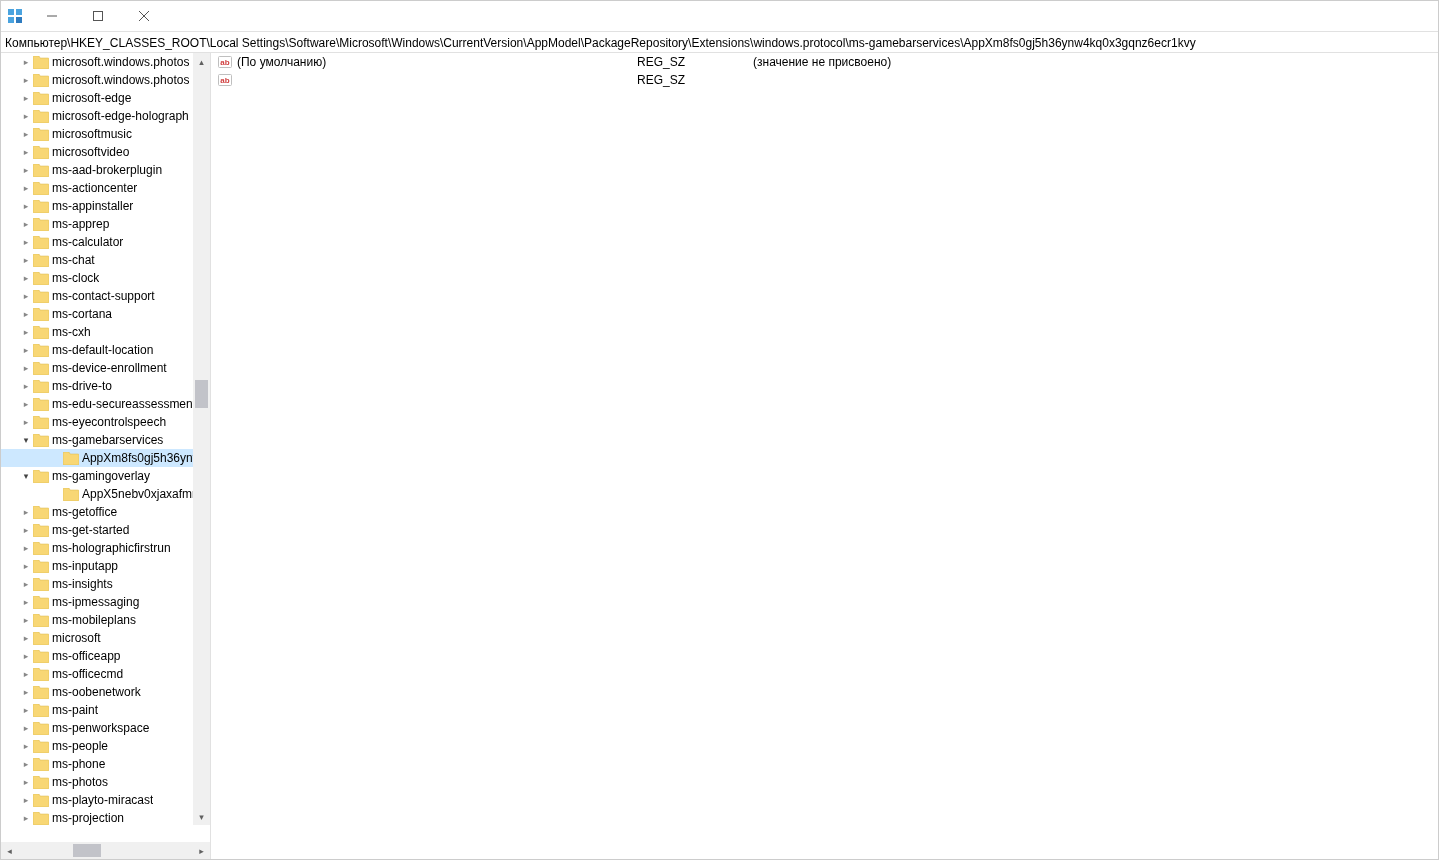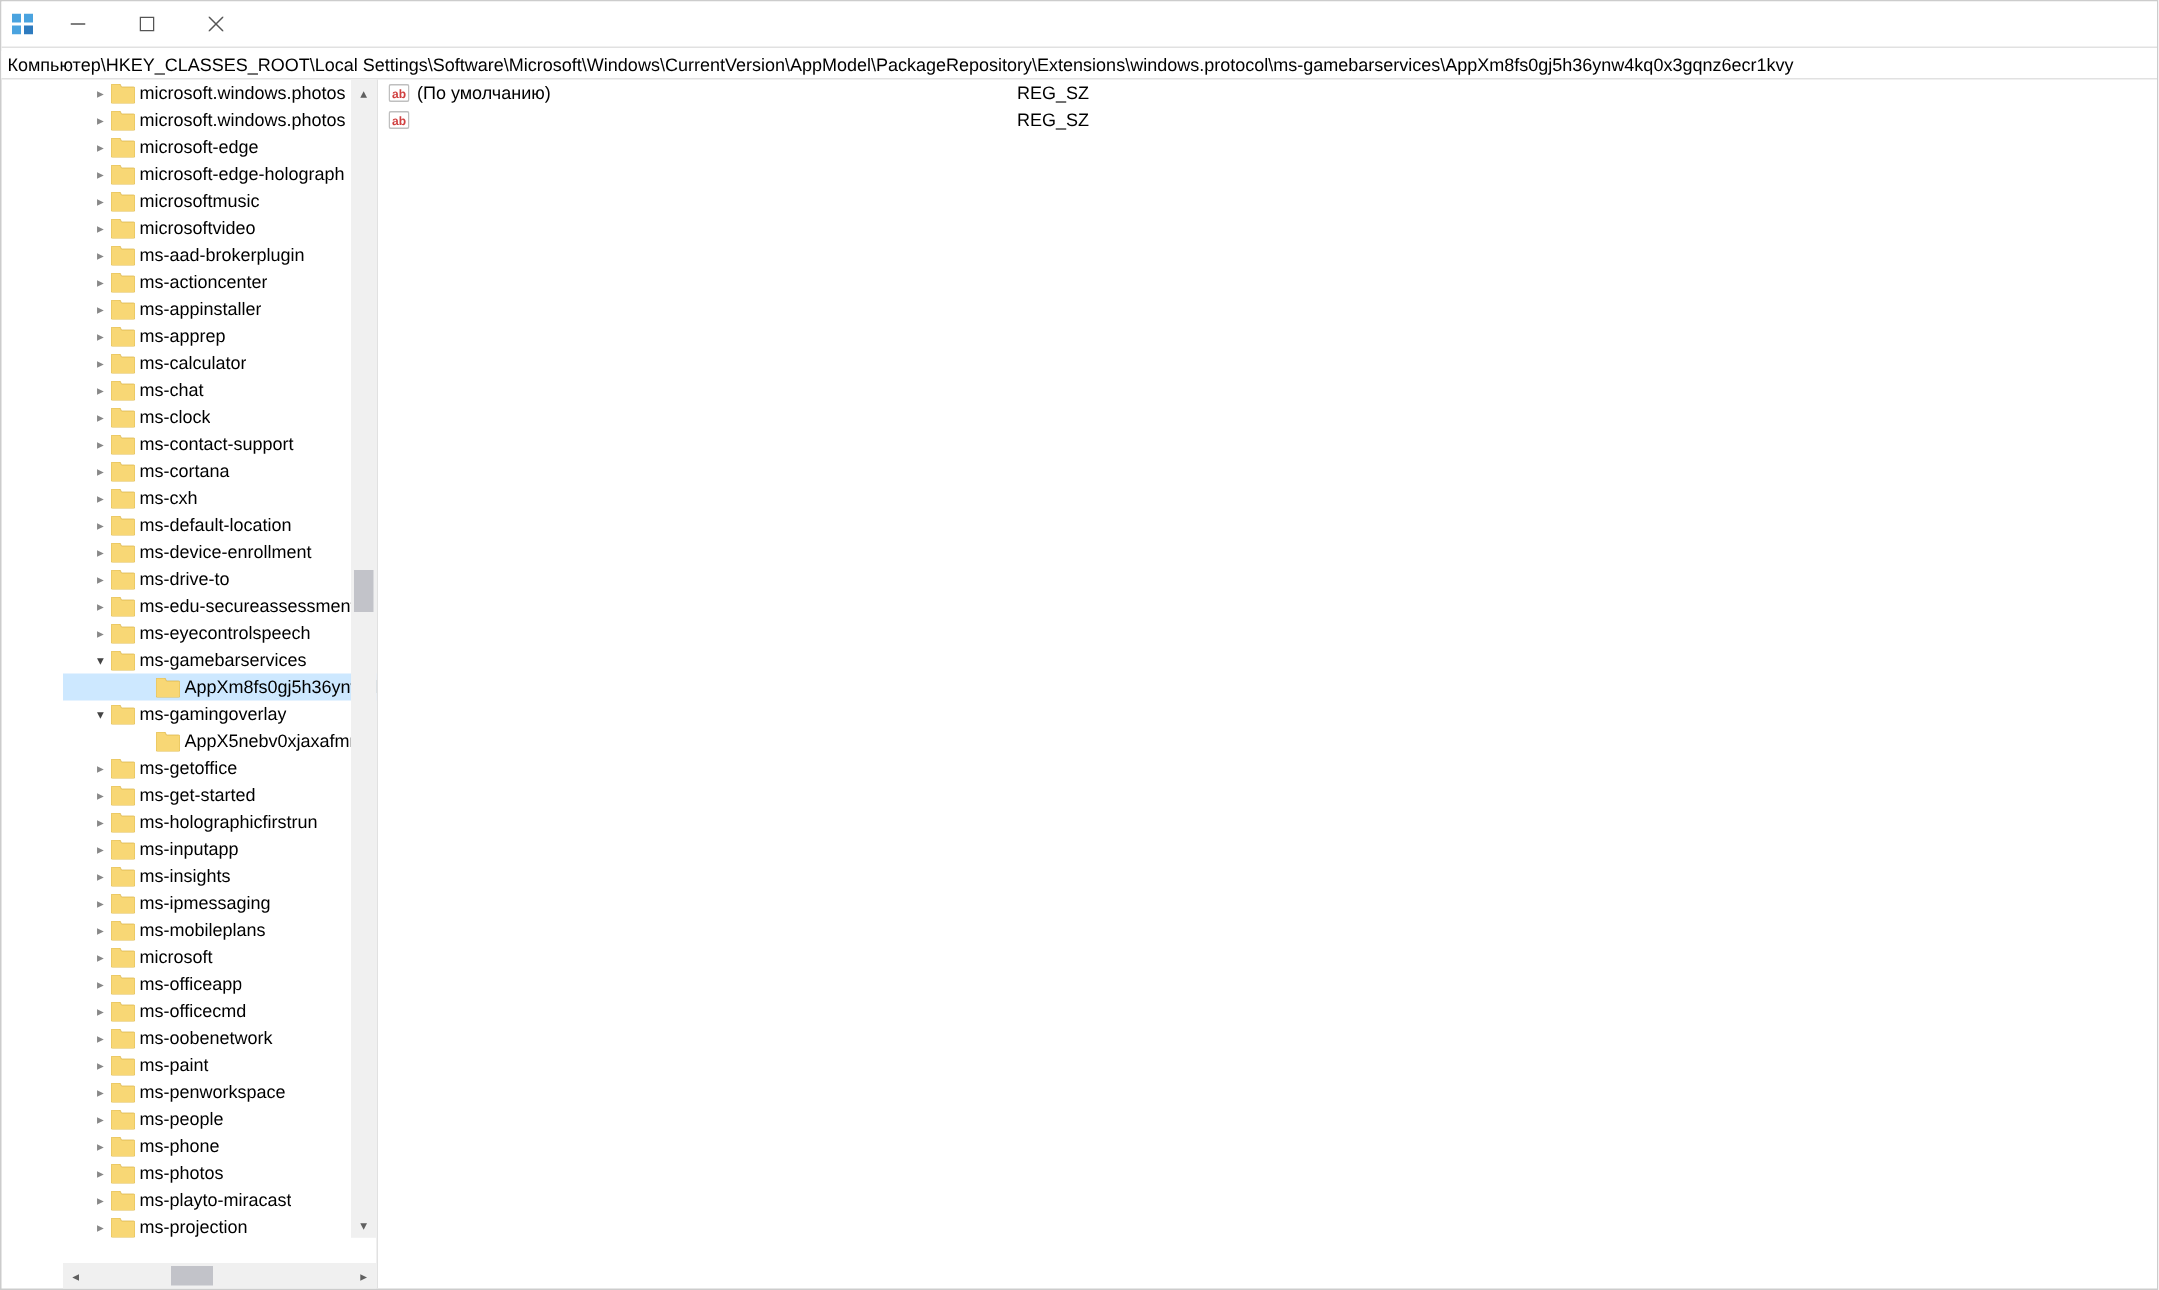--- a/index.html
+++ b/index.html
@@ -12,21 +12,21 @@
 .titlebar .title { flex: 1; color: #555; font-size: 12px; }
 .titlebar .win-controls { display: flex; }
 .titlebar .win-btn { width: 46px; height: 30px; display: flex; align-items: center; justify-content: center; color: #888; }
 
 .menubar { height: 20px; display: flex; align-items: center; padding: 0 4px; background: #fff; }
 .menubar .menu-item { padding: 2px 8px; cursor: default; }
 
 .addrbar { height: 22px; display: flex; align-items: flex-end; border-top: 1px solid #e1e1e1; border-bottom: 1px solid #e1e1e1; background: #fff; }
 .addrbar input { flex: 1; border: none; outline: none; font-family: inherit; font-size: 12px; padding: 2px 4px; background: #fff; }
 
-.content { flex: 1; display: flex; min-height: 0; padding-left: 41px; }
+.content { flex: 1; display: flex; min-height: 0; }
 
 .tree-panel { width: 210px; display: flex; flex-direction: column; border-right: 1px solid #e1e1e1; }
 .tree-wrap { flex: 1; overflow: hidden; position: relative; }
 .tree { height: 100%; overflow: hidden; }
 .tree-item { display: flex; align-items: center; height: 18px; white-space: nowrap; cursor: default; }
 .tree-item.selected { background: #cde8ff; }
 .tree-chevron { width: 14px; text-align: center; color: #666; font-size: 9px; line-height: 1; }
 .tree-chevron.expanded::before { content: "▾"; color: #444; }
 .tree-chevron.collapsed::before { content: "▸"; color: #888; }
 .tree-icon { width: 16px; height: 13px; margin-right: 3px; display: inline-flex; align-items: center; justify-content: center; }
@@ -517,20 +517,21 @@
             <div class="cell col-name name-cell">
               <span class="val-icon">
                 <svg class="val-svg" viewBox="0 0 14 14">
                   <rect x="0.5" y="1.5" width="13" height="11" rx="1" fill="#fff" stroke="#bfbfbf"></rect>
                   <text x="7" y="10" text-anchor="middle" font-size="8" font-weight="bold" fill="#d04040" font-family="Arial">ab</text>
                 </svg>
               </span>
               <span>(По умолчанию)</span>
             </div>
             <div class="cell col-type">REG_SZ</div>
+            <div class="cell col-value">(значение не присвоено)</div>
           </div>
           <div class="list-row">
             <div class="cell col-name name-cell">
               <span class="val-icon">
                 <svg class="val-svg" viewBox="0 0 14 14">
                   <rect x="0.5" y="1.5" width="13" height="11" rx="1" fill="#fff" stroke="#bfbfbf"></rect>
                   <text x="7" y="10" text-anchor="middle" font-size="8" font-weight="bold" fill="#d04040" font-family="Arial">ab</text>
                 </svg>
               </span>
             </div>

